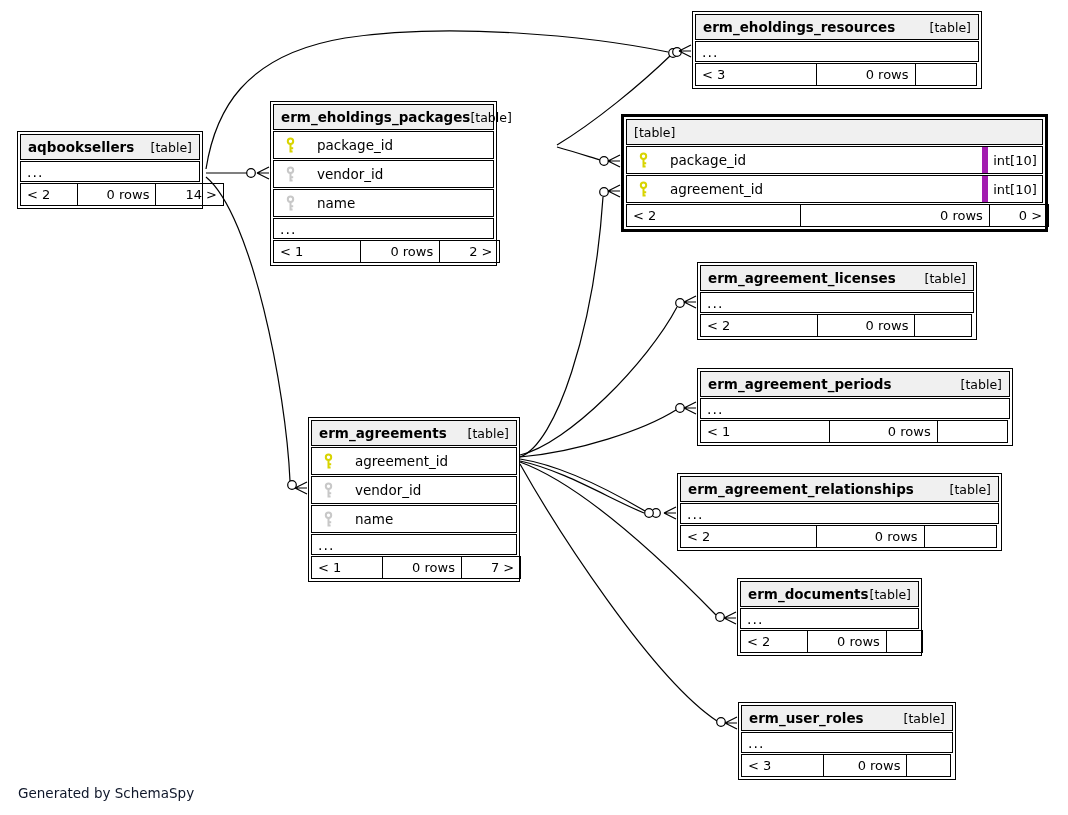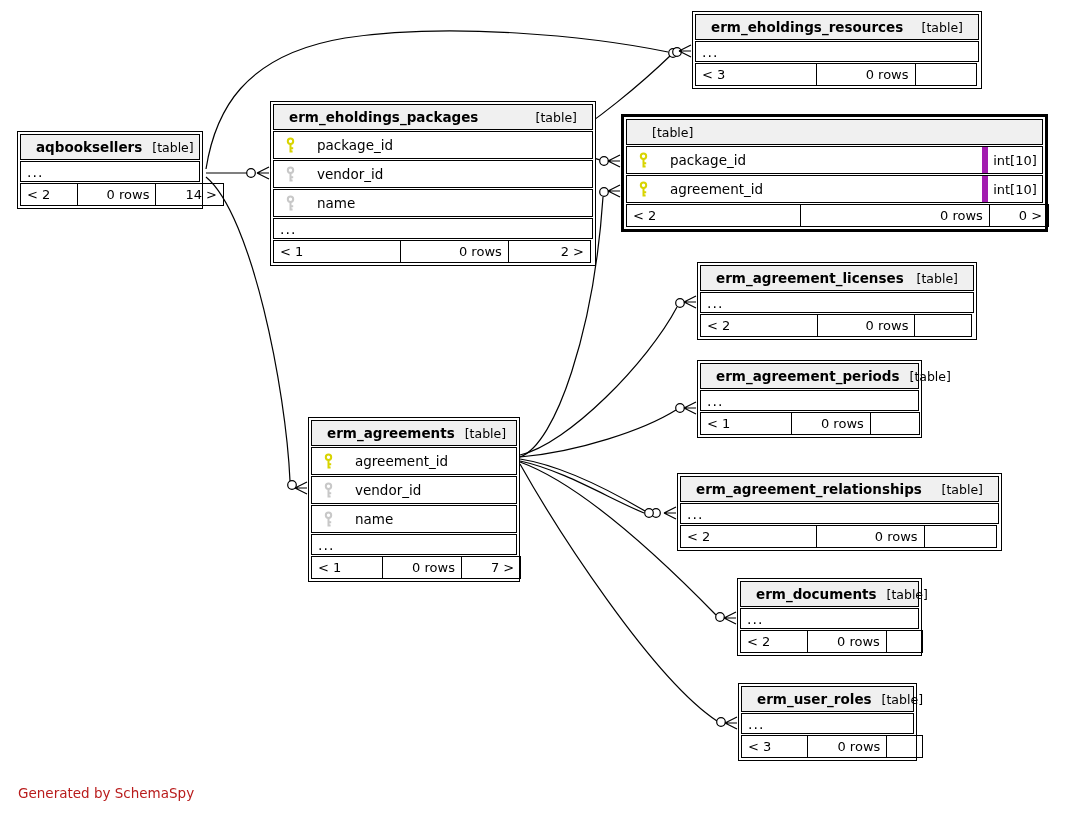--- a/index.html
+++ b/index.html
@@ -5,37 +5,37 @@
   html,body{margin:0;padding:0;background:#ffffff;}
   body{font-family:"DejaVu Sans","Liberation Sans",sans-serif;color:#000;}
   #diagram{position:relative;width:1068px;height:815px;background:#fff;overflow:hidden;}
   #lines{position:absolute;left:0;top:0;width:1068px;height:815px;z-index:1;}
   .db-table{position:absolute;z-index:2;box-sizing:border-box;background:#fff;
     border:1px solid #000;padding:2px;cursor:pointer;}
   .db-table.highlight{border-width:3px;}
   .cell{box-sizing:border-box;border:1px solid #000;background:#fff;
     display:flex;align-items:center;font-size:13px;}
   .cell + .cell{margin-top:1px;}
-  .hdr{height:26px;background:#f0f0f0;justify-content:space-between;padding:0 15px;}
+  .hdr{height:26px;background:#f0f0f0;justify-content:space-between;padding:0 7px;}
   .tname{font-weight:bold;font-size:13.5px;white-space:nowrap;}
-  .badge{font-size:12.5px;font-weight:normal;white-space:nowrap;margin-left:10px;}
+  .badge{font-size:12.5px;font-weight:normal;white-space:nowrap;}
   .colrow{height:28px;padding:0;}
   .colmain{flex:1 1 auto;display:flex;align-items:center;height:100%;padding-left:11px;}
   .colname{margin-left:21px;font-size:13.5px;white-space:nowrap;}
   .coltype{flex:0 0 54px;height:100%;display:flex;align-items:center;
     justify-content:center;border-left:6px solid #a21caf;font-size:13px;}
   .ellrow{height:21px;padding:0 6px;font-size:14px;letter-spacing:1px;}
   .footrow{display:flex;flex-direction:row;height:23px;border:none;padding:0;margin-top:1px;}
   .fcell{box-sizing:border-box;border:1px solid #000;height:100%;display:flex;
     align-items:center;font-size:13px;white-space:nowrap;}
   .fcell + .fcell{margin-left:-1px;}
   .fcell.l{justify-content:flex-start;padding-left:6px;}
   .fcell.r{justify-content:flex-end;padding-right:6px;padding-left:29px;}
   .keyicon{display:inline-flex;width:11px;height:17px;flex:0 0 11px;}
-  #gen-note{position:absolute;left:18px;top:785px;font-size:13.5px;z-index:2;color:#b91c1c;}
+  #gen-note{position:absolute;left:18px;top:785px;font-size:13.5px;z-index:2;color:#0f172a;}
 </style>
 </head>
 <body>
 
 <div id="diagram">
   <svg id="lines" xmlns="http://www.w3.org/2000/svg" viewBox="0 0 1068 815">
       <path d="M 206,169 C 215,112 243,55 345,38 C 450,22 590,36 668,52" fill="none" stroke="#000000" stroke-width="1.2"></path>
       <path d="M 557,145 C 595,122 640,85 671,55" fill="none" stroke="#000000" stroke-width="1.2"></path>
       <path d="M 206,173 L 247,173" fill="none" stroke="#000000" stroke-width="1.2"></path>
       <path d="M 206,177 C 252,215 286,390 290,481" fill="none" stroke="#000000" stroke-width="1.2"></path>
@@ -76,21 +76,21 @@
           <span class="tname">aqbooksellers</span>
           <span class="badge">[table]</span>
         </div>
         <div class="cell ellrow">...</div>
         <div class="footrow">
           <div class="fcell l" style="flex: 0 0 32%;">&lt; 2</div>
           <div class="fcell r" style="flex: 0 0 38%;">0 rows</div>
           <div class="fcell r" style="flex: 0 0 30%;">14 &gt;</div>
         </div>
       </div>
-      <div class="db-table" style="left: 270px; top: 101px; width: 326px;">
+      <div class="db-table" style="left: 270px; top: 101px; width: 227px;">
         <div class="cell hdr">
           <span class="tname">erm_eholdings_packages</span>
           <span class="badge">[table]</span>
         </div>
         <div class="cell colrow">
           <div class="colmain">
             <span class="keyicon">
               <svg width="11" height="17" viewBox="0 0 11 17">
                 <circle cx="5.5" cy="4.2" r="2.7" fill="none" stroke="#d8d400" stroke-width="2"></circle>
                 <path d="M5.5 7 L5.5 15.5 M5.5 11.3 L8.2 11.3 M5.5 14.6 L7.6 14.6" stroke="#d8d400" stroke-width="2" fill="none"></path>
@@ -179,21 +179,21 @@
           <span class="tname">erm_agreement_licenses</span>
           <span class="badge">[table]</span>
         </div>
         <div class="cell ellrow">...</div>
         <div class="footrow">
           <div class="fcell l" style="flex: 0 0 43%;">&lt; 2</div>
           <div class="fcell r" style="flex: 0 0 36%;">0 rows</div>
           <div class="fcell r" style="flex: 0 0 21%;"></div>
         </div>
       </div>
-      <div class="db-table" style="left: 697px; top: 360px; width: 225px;">
+      <div class="db-table" style="left: 697px; top: 368px; width: 316px;">
         <div class="cell hdr">
           <span class="tname">erm_agreement_periods</span>
           <span class="badge">[table]</span>
         </div>
         <div class="cell ellrow">...</div>
         <div class="footrow">
           <div class="fcell l" style="flex: 0 0 42%;">&lt; 1</div>
           <div class="fcell r" style="flex: 0 0 35%;">0 rows</div>
           <div class="fcell r" style="flex: 0 0 23%;"></div>
         </div>
@@ -260,21 +260,21 @@
           <span class="tname">erm_documents</span>
           <span class="badge">[table]</span>
         </div>
         <div class="cell ellrow">...</div>
         <div class="footrow">
           <div class="fcell l" style="flex: 0 0 38%;">&lt; 2</div>
           <div class="fcell r" style="flex: 0 0 41%;">0 rows</div>
           <div class="fcell r" style="flex: 0 0 21%;"></div>
         </div>
       </div>
-      <div class="db-table" style="left: 738px; top: 683px; width: 179px;">
+      <div class="db-table" style="left: 738px; top: 702px; width: 218px;">
         <div class="cell hdr">
           <span class="tname">erm_user_roles</span>
           <span class="badge">[table]</span>
         </div>
         <div class="cell ellrow">...</div>
         <div class="footrow">
           <div class="fcell l" style="flex: 0 0 39%;">&lt; 3</div>
           <div class="fcell r" style="flex: 0 0 40%;">0 rows</div>
           <div class="fcell r" style="flex: 0 0 21%;"></div>
         </div>

